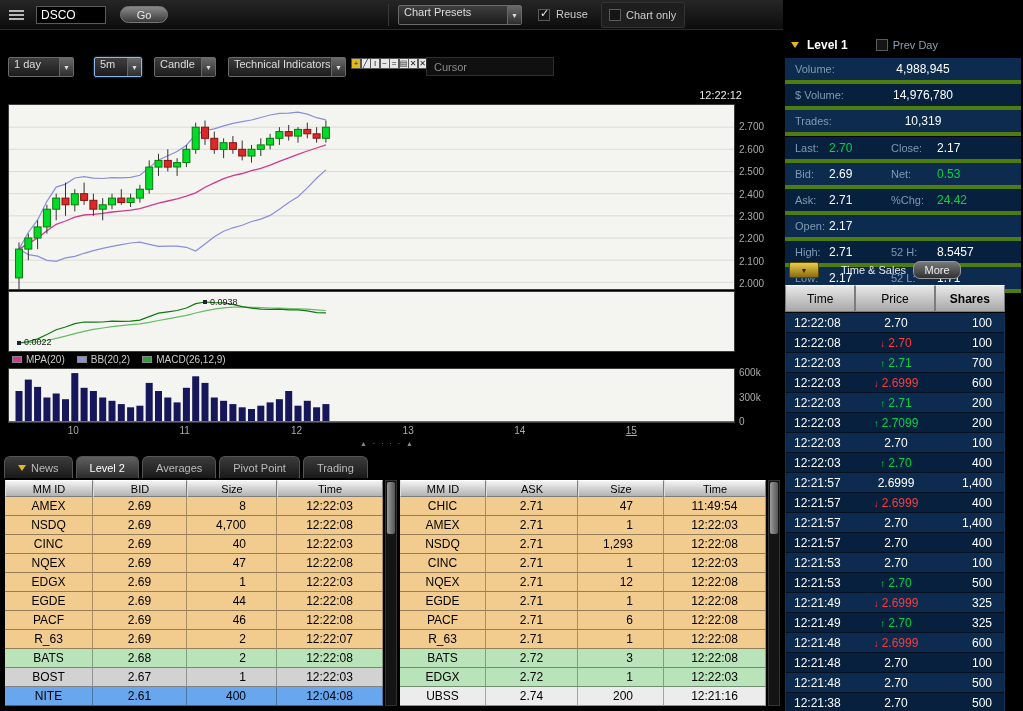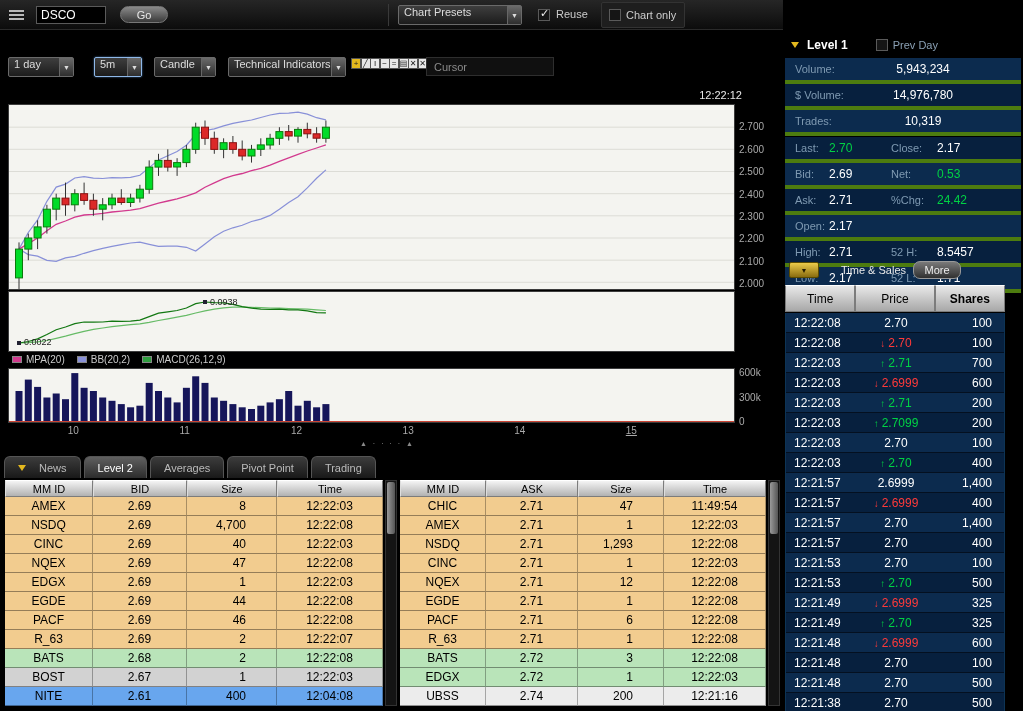--- a/index.html
+++ b/index.html
@@ -40,21 +40,21 @@
   #vol-pane{top:280px;height:55px}
   .axis-lab{position:absolute;font-size:10px;color:#aaa;white-space:nowrap}
   #legend{position:absolute;left:4px;top:265px;height:13px;display:flex;align-items:center;gap:12px}
   .leg-item{display:flex;align-items:center;gap:4px;font-size:10px;color:#ccc}
   .leg-sw{width:10px;height:7px;border:1px solid #888}
   #x-labels{position:absolute;left:0;top:337px;width:727px;height:12px}
   #pager{position:absolute;left:352px;top:352px;color:#8a8a8a;font-size:7px;letter-spacing:2px}
 
   
   #tabs{position:absolute;left:4px;top:454px;display:flex;align-items:flex-end;height:24px}
-  .tab{height:22px;padding:10px 13px;border-radius:6px 6px 0 0;background:linear-gradient(#3c3c3c,#191919);border:1px solid #555;border-bottom:none;color:#bbb;font-size:11px;display:flex;align-items:center;gap:13px;margin-right:3px;cursor:pointer}
+  .tab{height:22px;padding:10px 13px;border-radius:6px 6px 0 0;background:linear-gradient(#3c3c3c,#191919);border:1px solid #555;border-bottom:none;color:#bbb;font-size:11px;display:flex;align-items:center;gap:5px;margin-right:3px;cursor:pointer}
   .tab.active{background:linear-gradient(#606060,#2c2c2c);color:#fff}
   .gold-tri{width:0;height:0;border-left:4px solid transparent;border-right:4px solid transparent;border-top:6px solid #e3b81e}
 
   
   .l2{position:absolute;top:480px}
   .l2-head{display:flex;height:17px}
   .l2-hcell{background:linear-gradient(#f4f4f4,#b2b2b2);border:1px solid #7c7c7c;border-top-color:#fff;border-left-color:#ddd;color:#000;font-size:11px;display:flex;align-items:center;justify-content:center;cursor:pointer}
   .l2-row{display:flex;height:19px;cursor:pointer}
   .l2-cell{font-size:12px;color:#000;display:flex;align-items:center;justify-content:center;border-right:1px solid rgba(0,0,0,.30);border-bottom:1px solid rgba(0,0,0,.38)}
   .l2-cell.size{justify-content:flex-end;padding-right:30px}
@@ -486,21 +486,21 @@
 <div id="right-panel">
   <div id="l1-header">
     <span class="gold-tri" style="margin-left:8px"></span>
     <span id="l1-title">Level 1</span>
     <span id="prevday-chk" class="chk" style="margin-left:28px"></span>
     <span class="chklbl" style="margin-left:5px;color:#8aa0b4">Prev Day</span>
   </div>
   <div id="l1-stats">
       <div class="l1-row">
         <div class="l1-lbl">Volume:</div>
-        <div class="l1-val">5,943,234</div>
+        <div class="l1-val">4,988,945</div>
       </div>
       <div class="l1-row dk">
         <div class="l1-lbl">$ Volume:</div>
         <div class="l1-val">14,976,780</div>
       </div>
       <div class="l1-row">
         <div class="l1-lbl">Trades:</div>
         <div class="l1-val">10,319</div>
       </div>
     </div>

